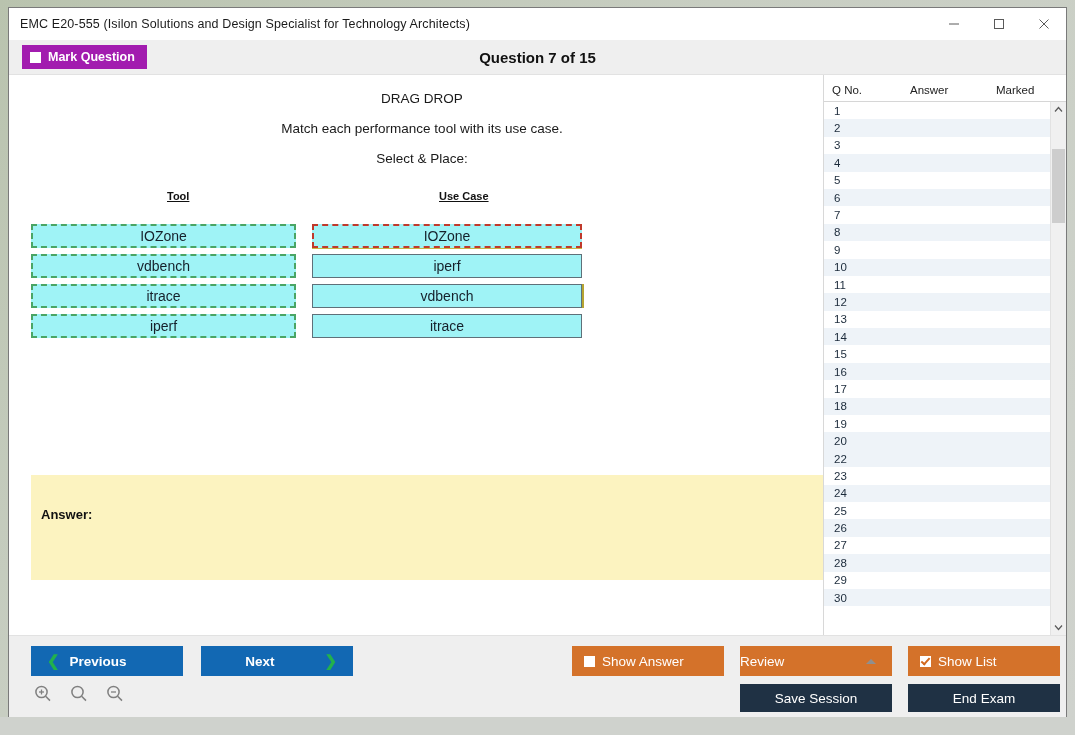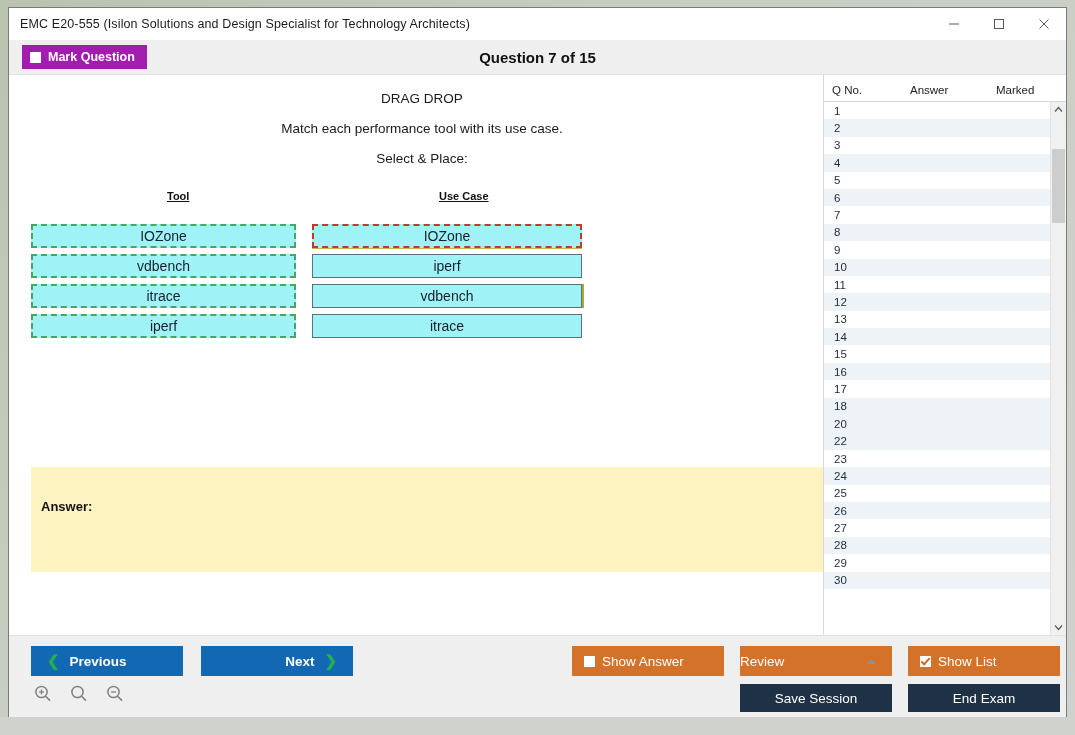--- a/index.html
+++ b/index.html
@@ -165,21 +165,21 @@
   }
   .dd-left  { left: 22px;  width: 265px; border: 2px dashed #4aa564; }
   .dd-right { left: 303px; width: 270px; border: 1px solid #5f7079; }
   .dd-right.active { border: 2px dashed #c0392b; box-shadow: 0 1px 0 #c9b646; }
   .dd-right.olive  { box-shadow: 2px 0 0 #b6a431; }
 
   
   .answer-panel {
     position: absolute;
     left: 22px;
-    top: 392px;
+    top: 400px;
     width: 822px;
     height: 105px;
     background: #fcf3c0;
   }
   .answer-label {
     position: absolute;
     left: 10px;
     top: 32px;
     font-size: 13px;
     font-weight: bold;
@@ -272,21 +272,21 @@
     border: none;
     color: #ffffff;
     font-weight: bold;
     font-family: "Liberation Sans", sans-serif;
   }
   .btn-blue   { background: #1268b3; }
   .btn-orange { background: #d4722a; font-weight: normal; }
   .btn-navy   { background: #1f3144; font-weight: normal; }
 
   .b-prev  { left: 22px;  top: 10px; width: 152px; height: 30px; justify-content: flex-start; padding-left: 16px; }
-  .b-next  { left: 192px; top: 10px; width: 152px; height: 30px; justify-content: flex-end;  padding-right: 16px; }
+  .b-next  { left: 192px; top: 10px; width: 152px; height: 30px; justify-content: flex-end;  padding-right: 16px; gap: 40px; }
   .b-show-answer { left: 563px; top: 10px; width: 152px; height: 30px; padding-left: 12px; }
   .b-review      { left: 731px; top: 10px; width: 152px; height: 30px; padding-left: 0; }
   .b-show-list   { left: 899px; top: 10px; width: 152px; height: 30px; padding-left: 12px; }
   .b-save  { left: 731px; top: 48px; width: 152px; height: 28px; justify-content: center; }
   .b-end   { left: 899px; top: 48px; width: 152px; height: 28px; justify-content: center; }
 
   .chev { color: #22b14c; font-size: 15px; font-weight: bold; display:inline-block; }
   .chev.left  { margin-right: 10px; }
   .chev.right { margin-left: 10px; }
   .caret-up {
@@ -457,20 +457,25 @@
                 <div class="c-ans"></div>
                 <div class="c-marked"></div>
               </div>
               <div class="qrow odd">
                 <div class="c-no">17</div>
                 <div class="c-ans"></div>
                 <div class="c-marked"></div>
               </div>
               <div class="qrow even">
                 <div class="c-no">18</div>
+                <div class="c-ans"></div>
+                <div class="c-marked"></div>
+              </div>
+              <div class="qrow odd">
+                <div class="c-no">19</div>
                 <div class="c-ans"></div>
                 <div class="c-marked"></div>
               </div>
               <div class="qrow even">
                 <div class="c-no">20</div>
                 <div class="c-ans"></div>
                 <div class="c-marked"></div>
               </div>
               <div class="qrow even">
                 <div class="c-no">22</div>

